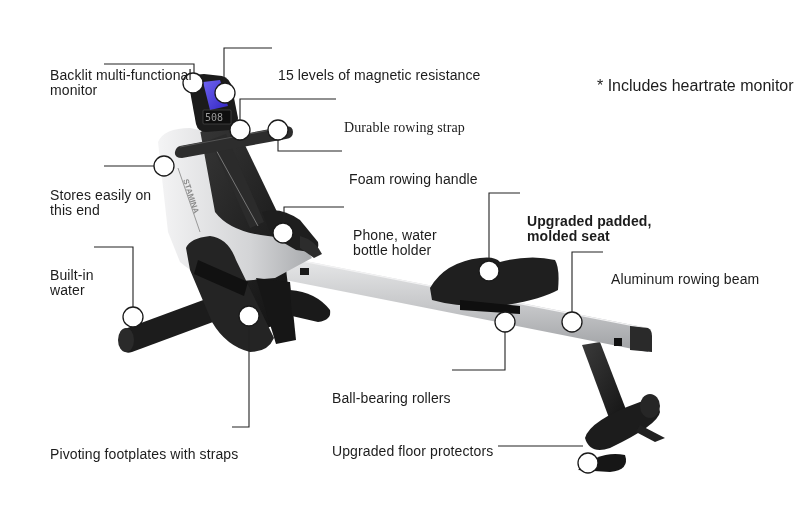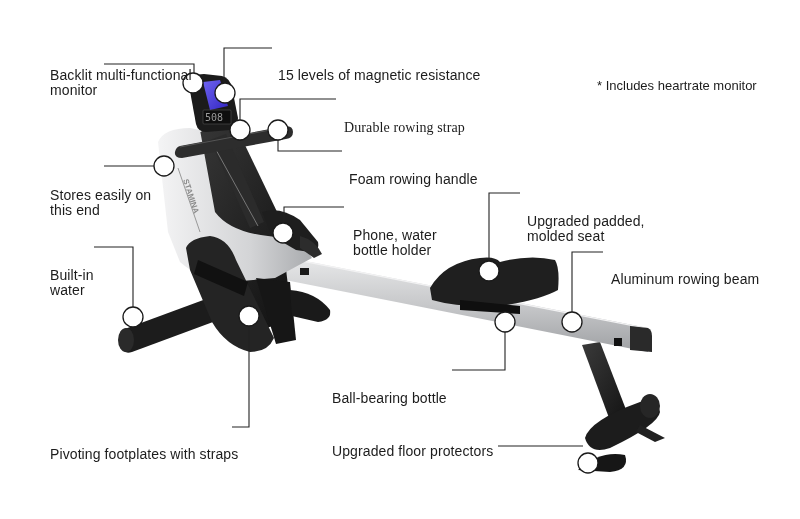--- a/index.html
+++ b/index.html
@@ -2,21 +2,21 @@
 <html><head>
   <meta charset="utf-8">
   <style>
     html, body { margin: 0; padding: 0; background: #ffffff; }
     body { width: 800px; height: 519px; position: relative; overflow: hidden;
            font-family: "Liberation Sans", "DejaVu Sans", sans-serif; color: #1a1a1a; }
     .stage { position: absolute; left: 0; top: 0; width: 800px; height: 519px; }
     svg.art { position: absolute; left: 0; top: 0; }
     .label { position: absolute; font-size: 14px; line-height: 15px; color: #1c1c1c;
              white-space: pre-line; letter-spacing: 0.1px; margin-top: 28px; }
-    .note { position: absolute; font-size: 13px; line-height: 15px; color: #1c1c1c; }
+    .note { position: absolute; font-size: 16px; line-height: 15px; color: #1c1c1c; }
   </style>
 </head>
 <body>
 
 <div class="stage">
 
   <svg class="art" width="800" height="519" viewBox="0 0 800 519">
     <defs>
       <linearGradient id="beamGrad" x1="0" y1="0" x2="0" y2="1">
         <stop offset="0" stop-color="#e9eaeb"></stop>
@@ -145,23 +145,23 @@
 
   <div class="label" style="left:50px; top:40px;">Backlit multi-functional
 monitor</div>
   <div class="label" style="left:278px; top:40px;">15 levels of magnetic resistance</div>
   <div class="label" style="left:344px; top:92px;font-family:Liberation Serif, serif;">Durable rowing strap</div>
   <div class="label" style="left:349px; top:144px;text-align:right;">Foam rowing handle</div>
   <div class="label" style="left:50px; top:160px;">Stores easily on
 this end</div>
   <div class="label" style="left:353px; top:200px;">Phone, water
 bottle holder</div>
-  <div class="label" style="left:527px; top:186px;">Upgraded padded,
+  <div class="label" style="left:527px; top:186px;font-weight:bold;">Upgraded padded,
 molded seat</div>
   <div class="label" style="left:611px; top:244px;text-align:center;">Aluminum rowing beam</div>
   <div class="label" style="left:50px; top:240px;">Built-in
 water</div>
-  <div class="label" style="left:332px; top:363px;">Ball-bearing bottle</div>
+  <div class="label" style="left:332px; top:363px;">Ball-bearing rollers</div>
   <div class="label" style="left:50px; top:419px;">Pivoting footplates with straps</div>
   <div class="label" style="left:332px; top:416px;">Upgraded floor protectors</div>
 
   <div class="note" style="left:597px; top:78px;">* Includes heartrate monitor</div>
 </div>
 
 </body></html>

